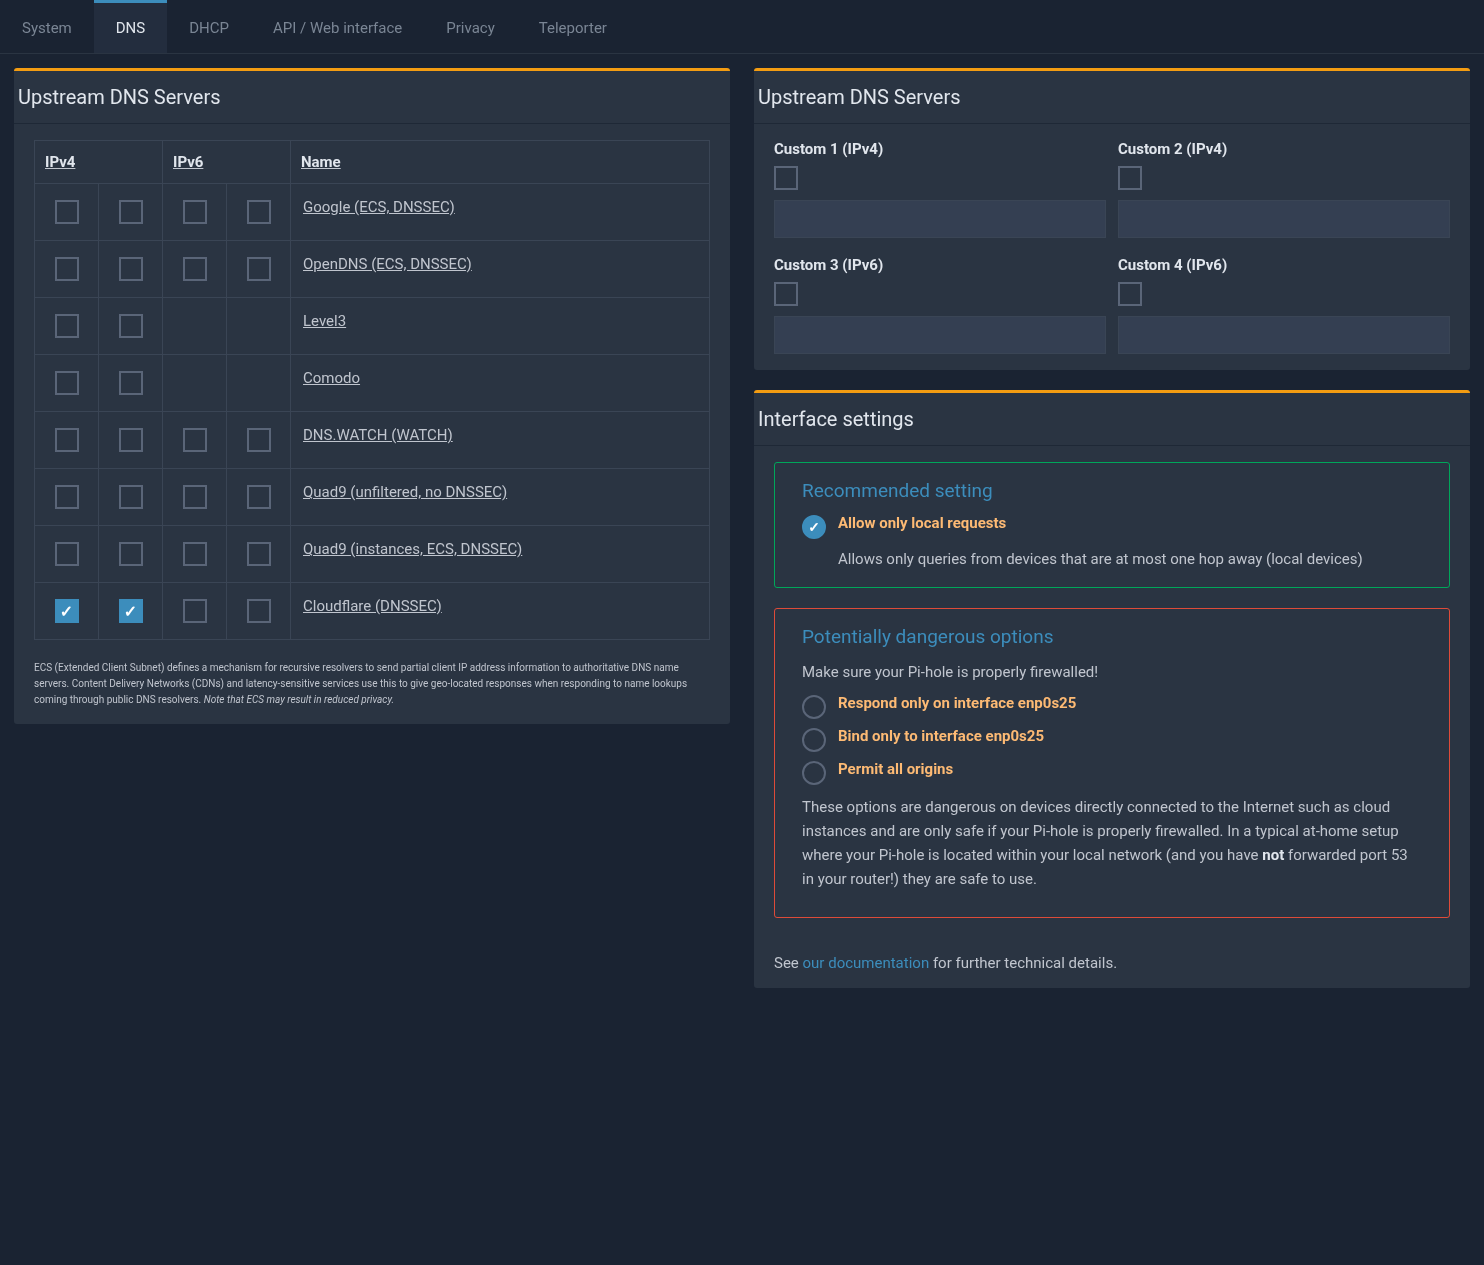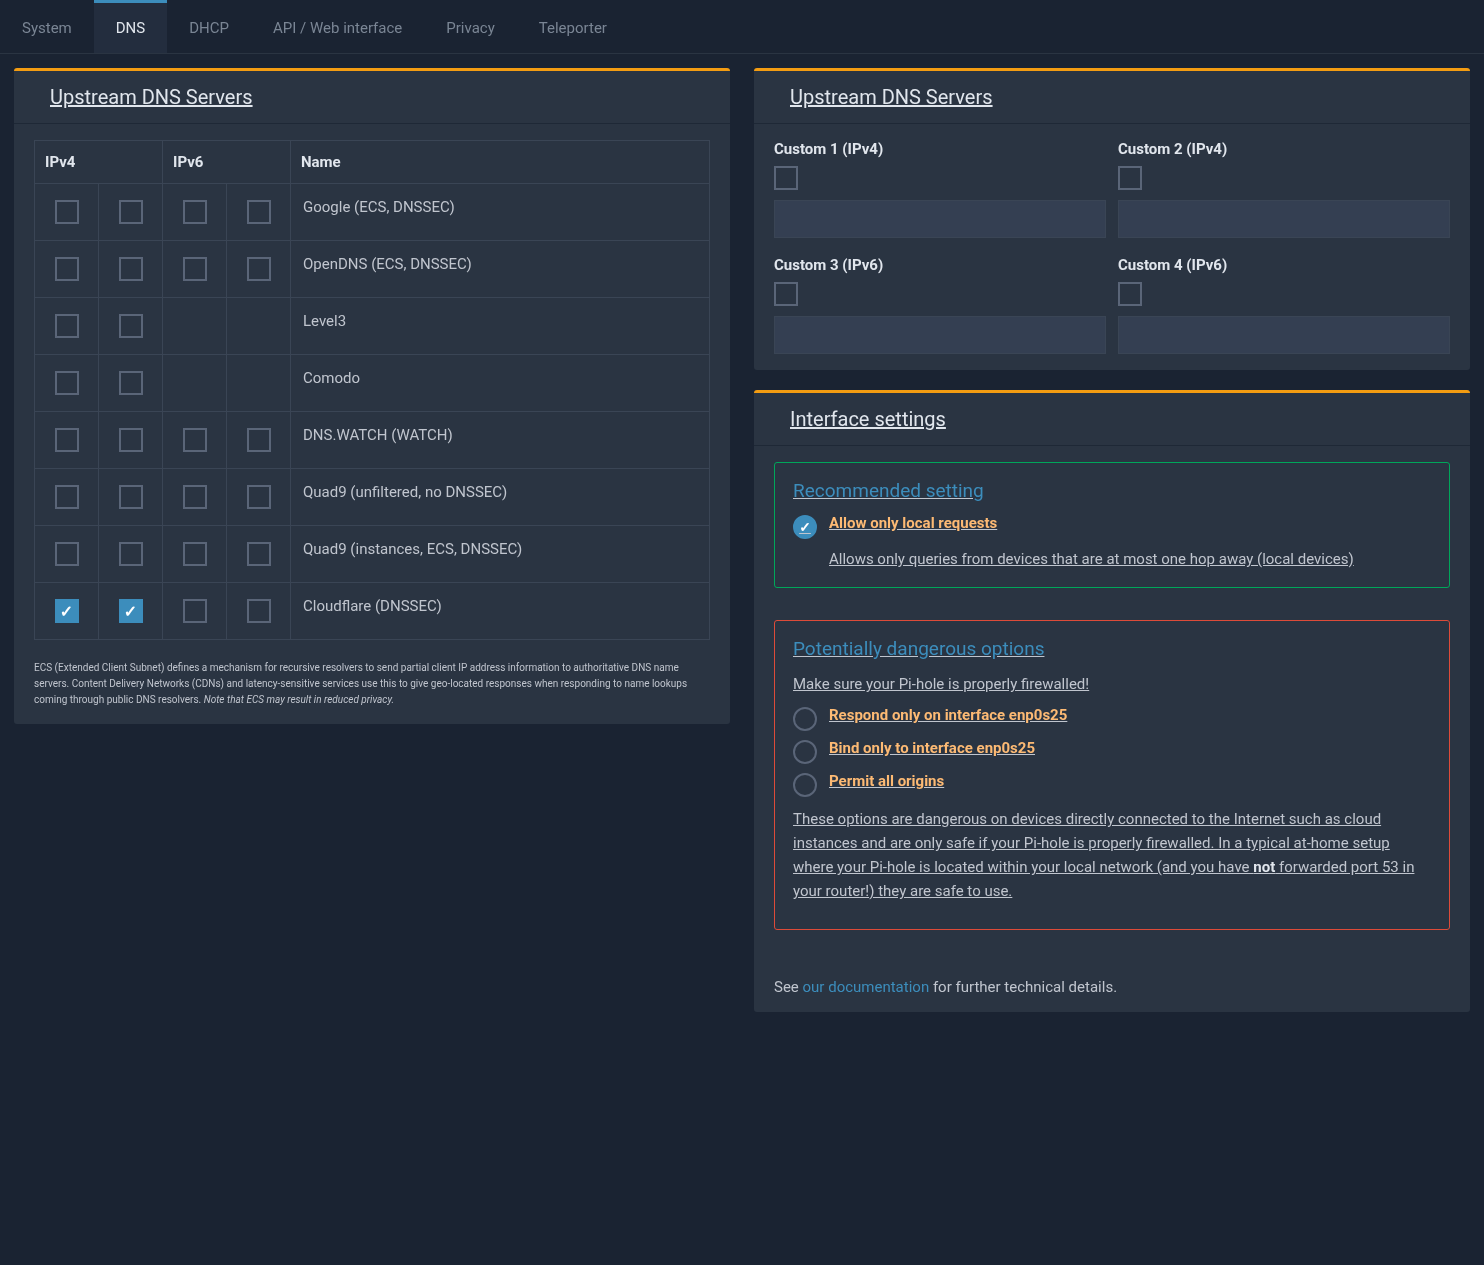--- a/index.html
+++ b/index.html
@@ -31,30 +31,30 @@
       padding: 14px;
     }
     .col { flex: 1; min-width: 0; }
     .card {
       background: #2a3442;
       border-top: 3px solid #f39c12;
       border-radius: 3px;
       margin-bottom: 20px;
     }
     .card-header {
-      padding: 14px 36px;
+      padding: 14px 4px;
       font-size: 20px;
       color: #e1e6ed;
       border-bottom: 1px solid #1e2836;
-      text-decoration: underline;
     }
     .card-body { padding: 16px 20px; }
     table {
       width: 100%;
       border-collapse: collapse;
+      text-decoration: underline;
     }
     th, td {
       border: 1px solid #3a4555;
       padding: 0;
       text-align: left;
     }
     th {
       padding: 12px 10px;
       font-weight: bold;
       color: #e1e6ed;
@@ -114,23 +114,22 @@
       width: 100%;
       height: 38px;
       background: #343f52;
       border: 1px solid #3a4555;
       color: #c0c5ce;
       padding: 8px;
     }
     .settings-box {
       border: 1px solid;
       border-radius: 3px;
-      padding: 16px 18px;
-      margin-bottom: 32px;
-      text-decoration: underline;
+      padding: 16px 27px;
+      margin-bottom: 20px;
     }
     .settings-box.green { border-color: #00a65a; }
     .settings-box.red { border-color: #dd4b39; }
     .settings-title {
       color: #3c8dbc;
       font-size: 19px;
       margin-bottom: 12px;
     }
     .radio-row {
       display: flex;

